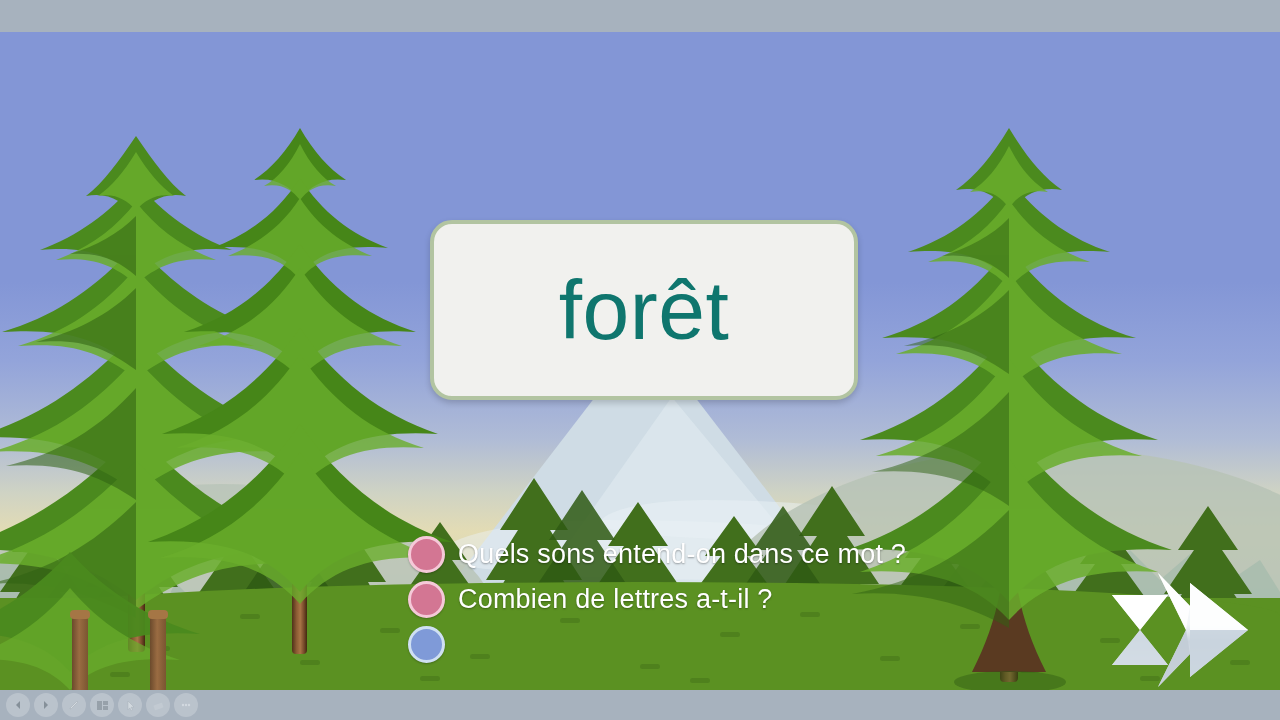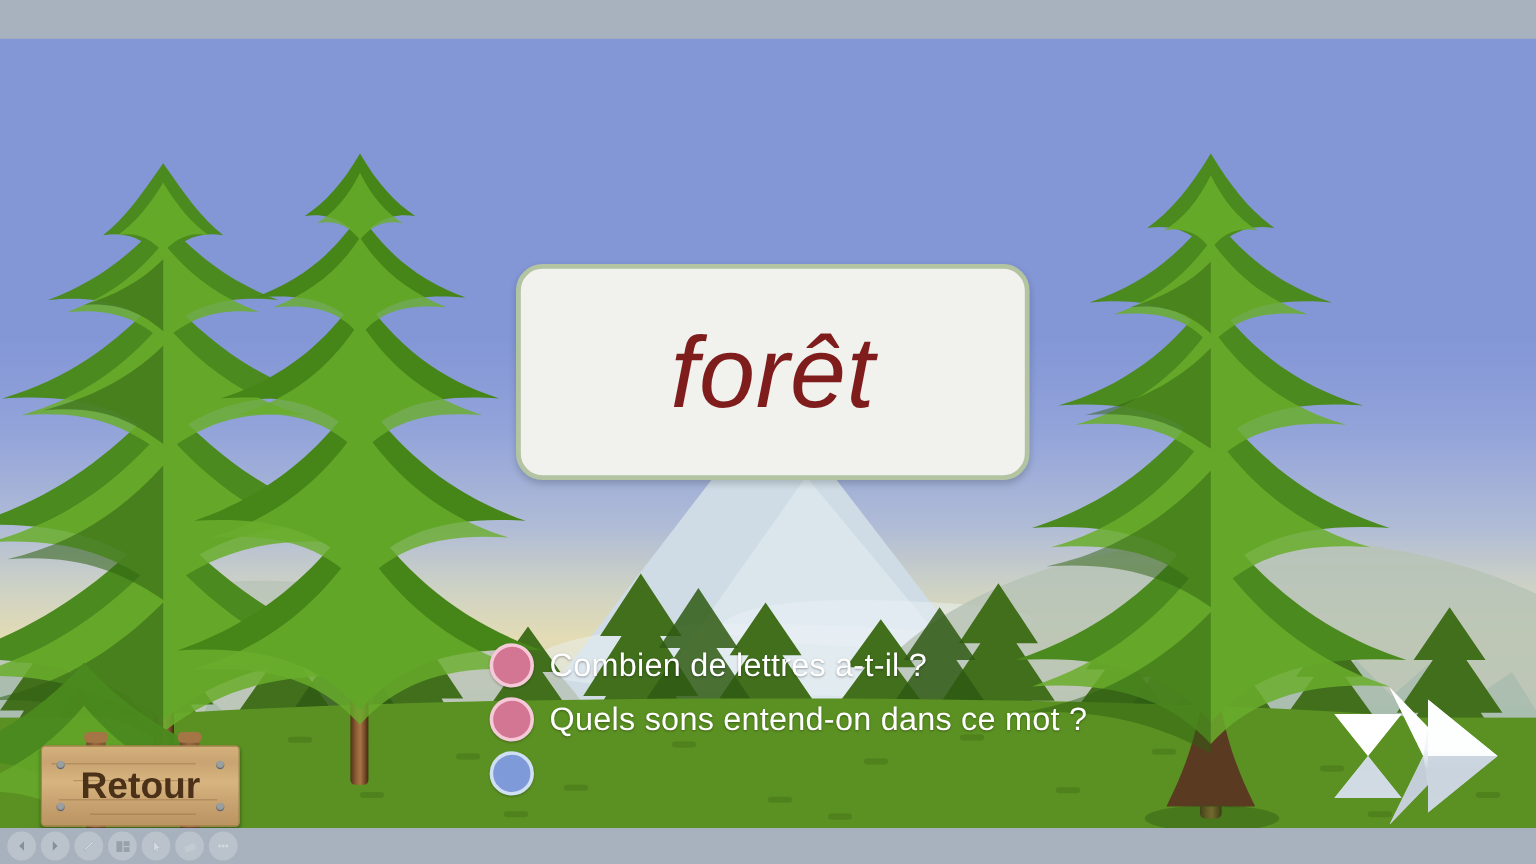--- a/index.html
+++ b/index.html
@@ -45,21 +45,21 @@
   
   .grass{position:absolute;left:0;bottom:0;width:1280px;height:92px;background:#5b9122;}
   .grass:before{content:"";position:absolute;left:0;top:-16px;width:1280px;height:34px;background:#5b9122;
       border-radius:50% 50% 0 0/100% 100% 0 0;}
   .grass .blade{position:absolute;width:20px;height:5px;border-radius:3px;background:#4b7c1c;opacity:.75;}
 
   
   .card{position:absolute;left:430px;top:188px;width:420px;height:172px;border-radius:22px;
      background:#f1f1ee;border:4px solid #b2c4a1;box-shadow:0 3px 6px rgba(0,0,0,.18);
      display:flex;align-items:center;justify-content:center;z-index:30;}
-  .card .word{font-size:84px;color:#7f1d1d;line-height:1;letter-spacing:.5px;font-style:italic;}
+  .card .word{font-size:84px;color:#0f766e;line-height:1;letter-spacing:.5px;}
 
   
   .qlist{position:absolute;left:408px;top:500px;z-index:34;}
   .qrow{display:flex;align-items:center;height:45px;}
   .dot{width:31px;height:31px;border-radius:50%;flex:0 0 auto;margin-right:13px;}
   .dot.pink{background:#d37693;border:3px solid #f5c9d8;box-shadow:0 1px 2px rgba(0,0,0,.25);}
   .dot.blue{background:#7f9ad8;border:3px solid #cfe0f2;box-shadow:0 1px 2px rgba(0,0,0,.25);}
   .qtext{color:#fff;font-size:27px;letter-spacing:.2px;text-shadow:0 1px 2px rgba(0,0,0,.35);white-space:nowrap;}
 
   
@@ -254,47 +254,36 @@
       </g>
     </svg>
 
     <div class="card">
       <span class="word">forêt</span>
     </div>
 
     <div class="qlist">
       <div class="qrow">
         <span class="dot pink"></span>
-        <span class="qtext">Combien de lettres a-t-il ?</span>
+        <span class="qtext">Quels sons entend-on dans ce mot ?</span>
       </div>
       <div class="qrow">
         <span class="dot pink"></span>
-        <span class="qtext">Quels sons entend-on dans ce mot ?</span>
+        <span class="qtext">Combien de lettres a-t-il ?</span>
       </div>
       <div class="qrow">
         <span class="dot blue"></span>
       </div>
     </div>
 
     <div class="sign">
       <div class="post l"></div>
       <div class="post r"></div>
       <div class="postcap l"></div>
       <div class="postcap r"></div>
-      <div class="board">
-        <span class="grain" style="left:8px;top:14px;width:120px"></span>
-        <span class="grain" style="left:26px;top:28px;width:96px"></span>
-        <span class="grain" style="left:14px;top:44px;width:132px"></span>
-        <span class="grain" style="left:40px;top:56px;width:88px"></span>
-        <span class="screw" style="left:12px;top:12px"></span>
-        <span class="screw" style="left:145px;top:12px"></span>
-        <span class="screw" style="left:12px;top:47px"></span>
-        <span class="screw" style="left:145px;top:47px"></span>
-        <span class="lab">Retour</span>
-      </div>
     </div>
 
   </div>
 
   <div class="topbar"></div>
   <div class="bottombar"></div>
 
   <div class="tools">
     <div class="tool">
       <svg width="12" height="12" viewBox="0 0 12 12">

